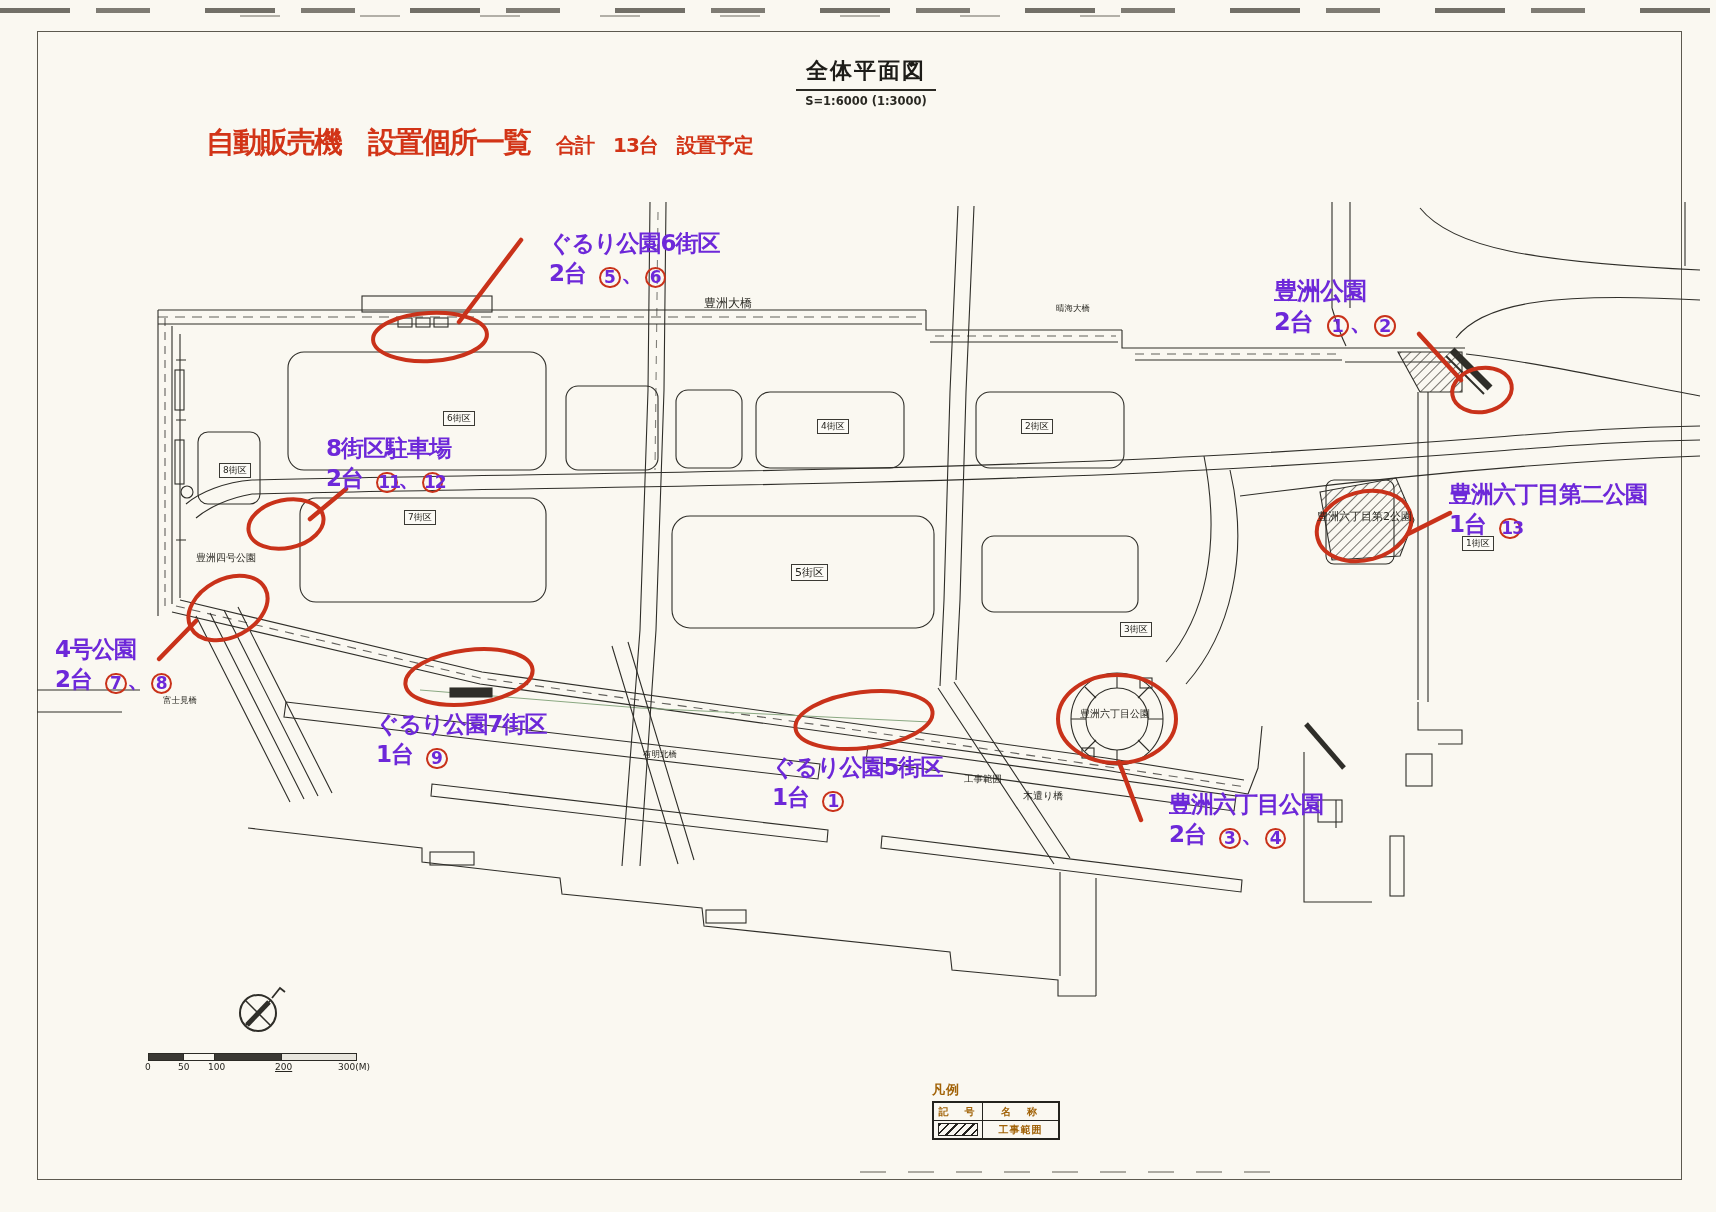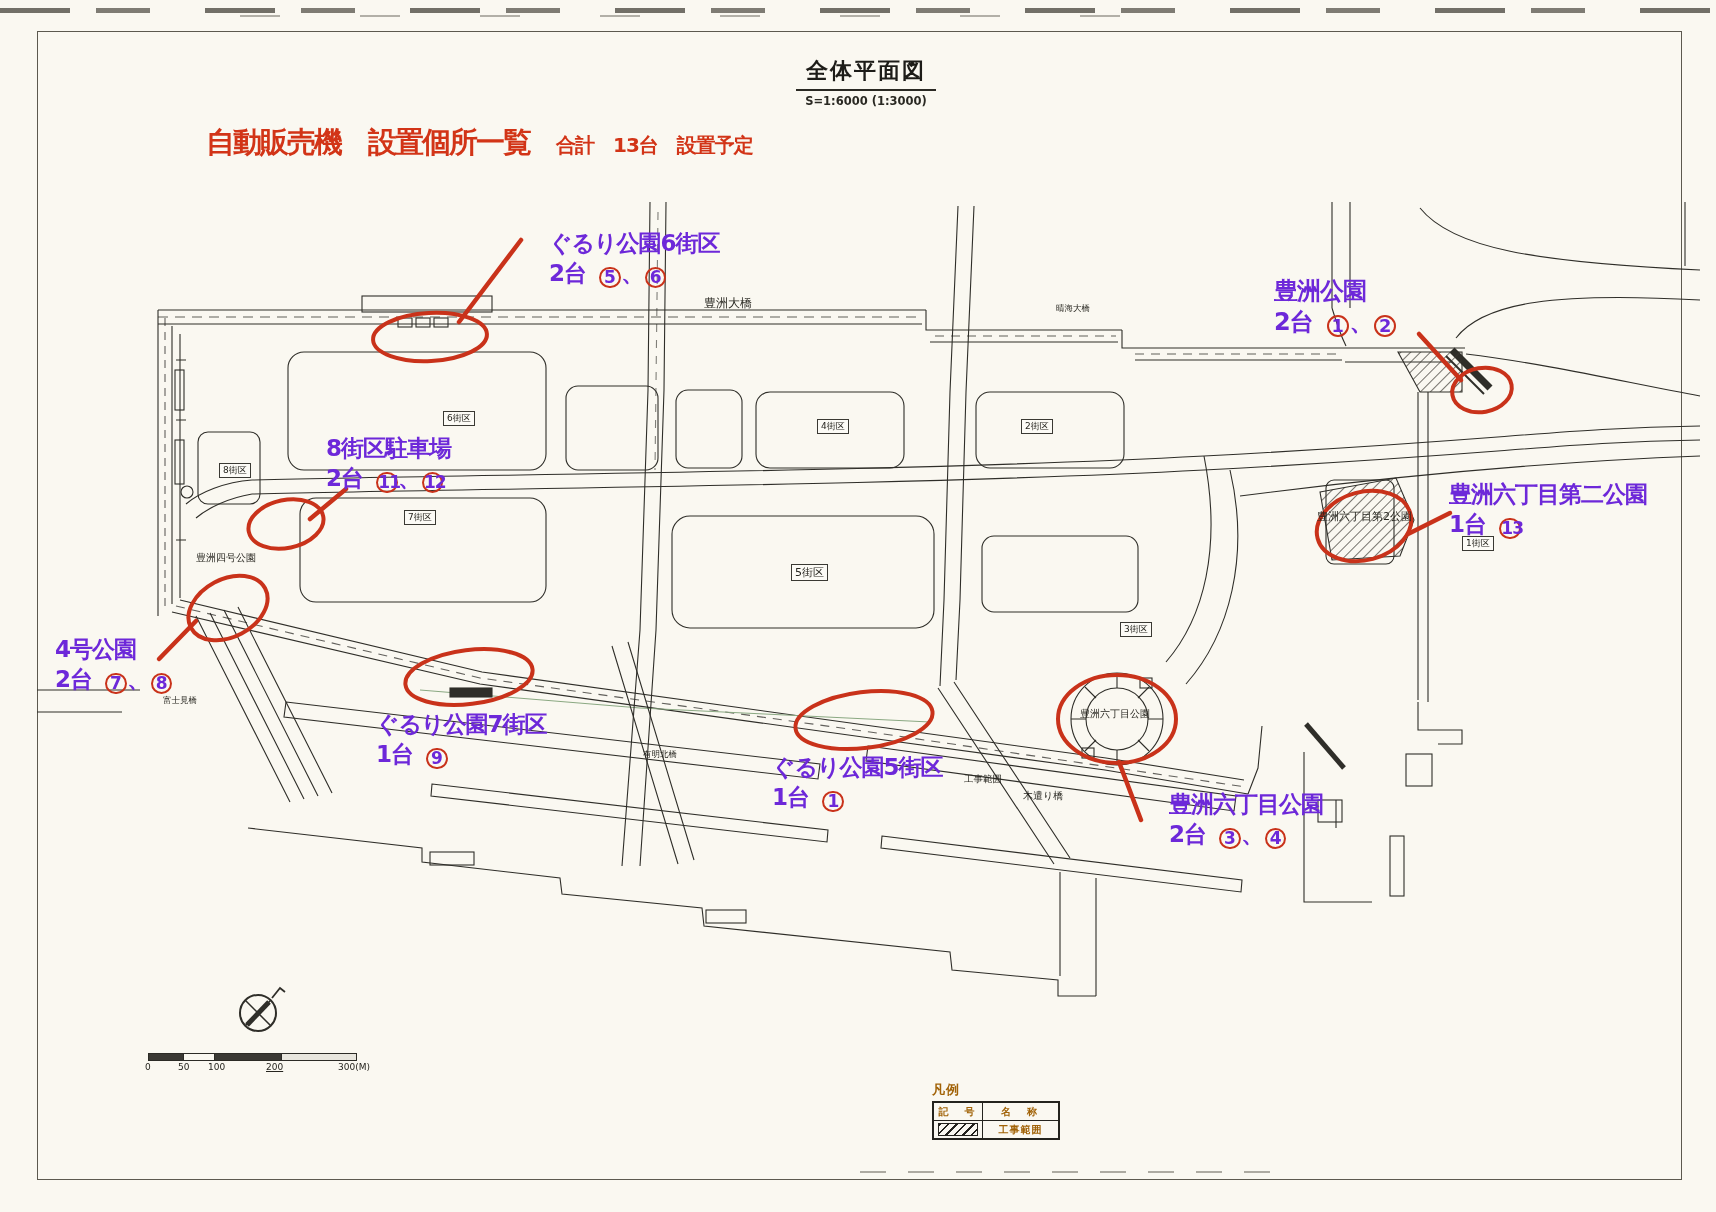--- a/index.html
+++ b/index.html
@@ -285,18 +285,18 @@
 
   <div class="scalebar">
     <div class="sb-seg" style="left:148px;top:1053px;width:35px;background:#3a3934;"></div>
     <div class="sb-seg" style="left:183px;top:1053px;width:31px;background:#faf8f1;"></div>
     <div class="sb-seg" style="left:214px;top:1053px;width:67px;background:#3a3934;"></div>
     <div class="sb-seg" style="left:281px;top:1053px;width:74px;background:#e8e6de;"></div>
     <div id="sb-labels">
         <div class="sb-label" style="left: 145px; top: 1062px;">0</div>
         <div class="sb-label" style="left: 178px; top: 1062px;">50</div>
         <div class="sb-label" style="left: 208px; top: 1062px;">100</div>
-        <div class="sb-label" style="left: 266px; top: 1062px; text-decoration: underline;">200</div>
+        <div class="sb-label" style="left: 275px; top: 1062px; text-decoration: underline;">200</div>
         <div class="sb-label" style="left: 338px; top: 1062px;">300(M)</div>
       </div>
   </div>
 
 </div>
 
 </body></html>

